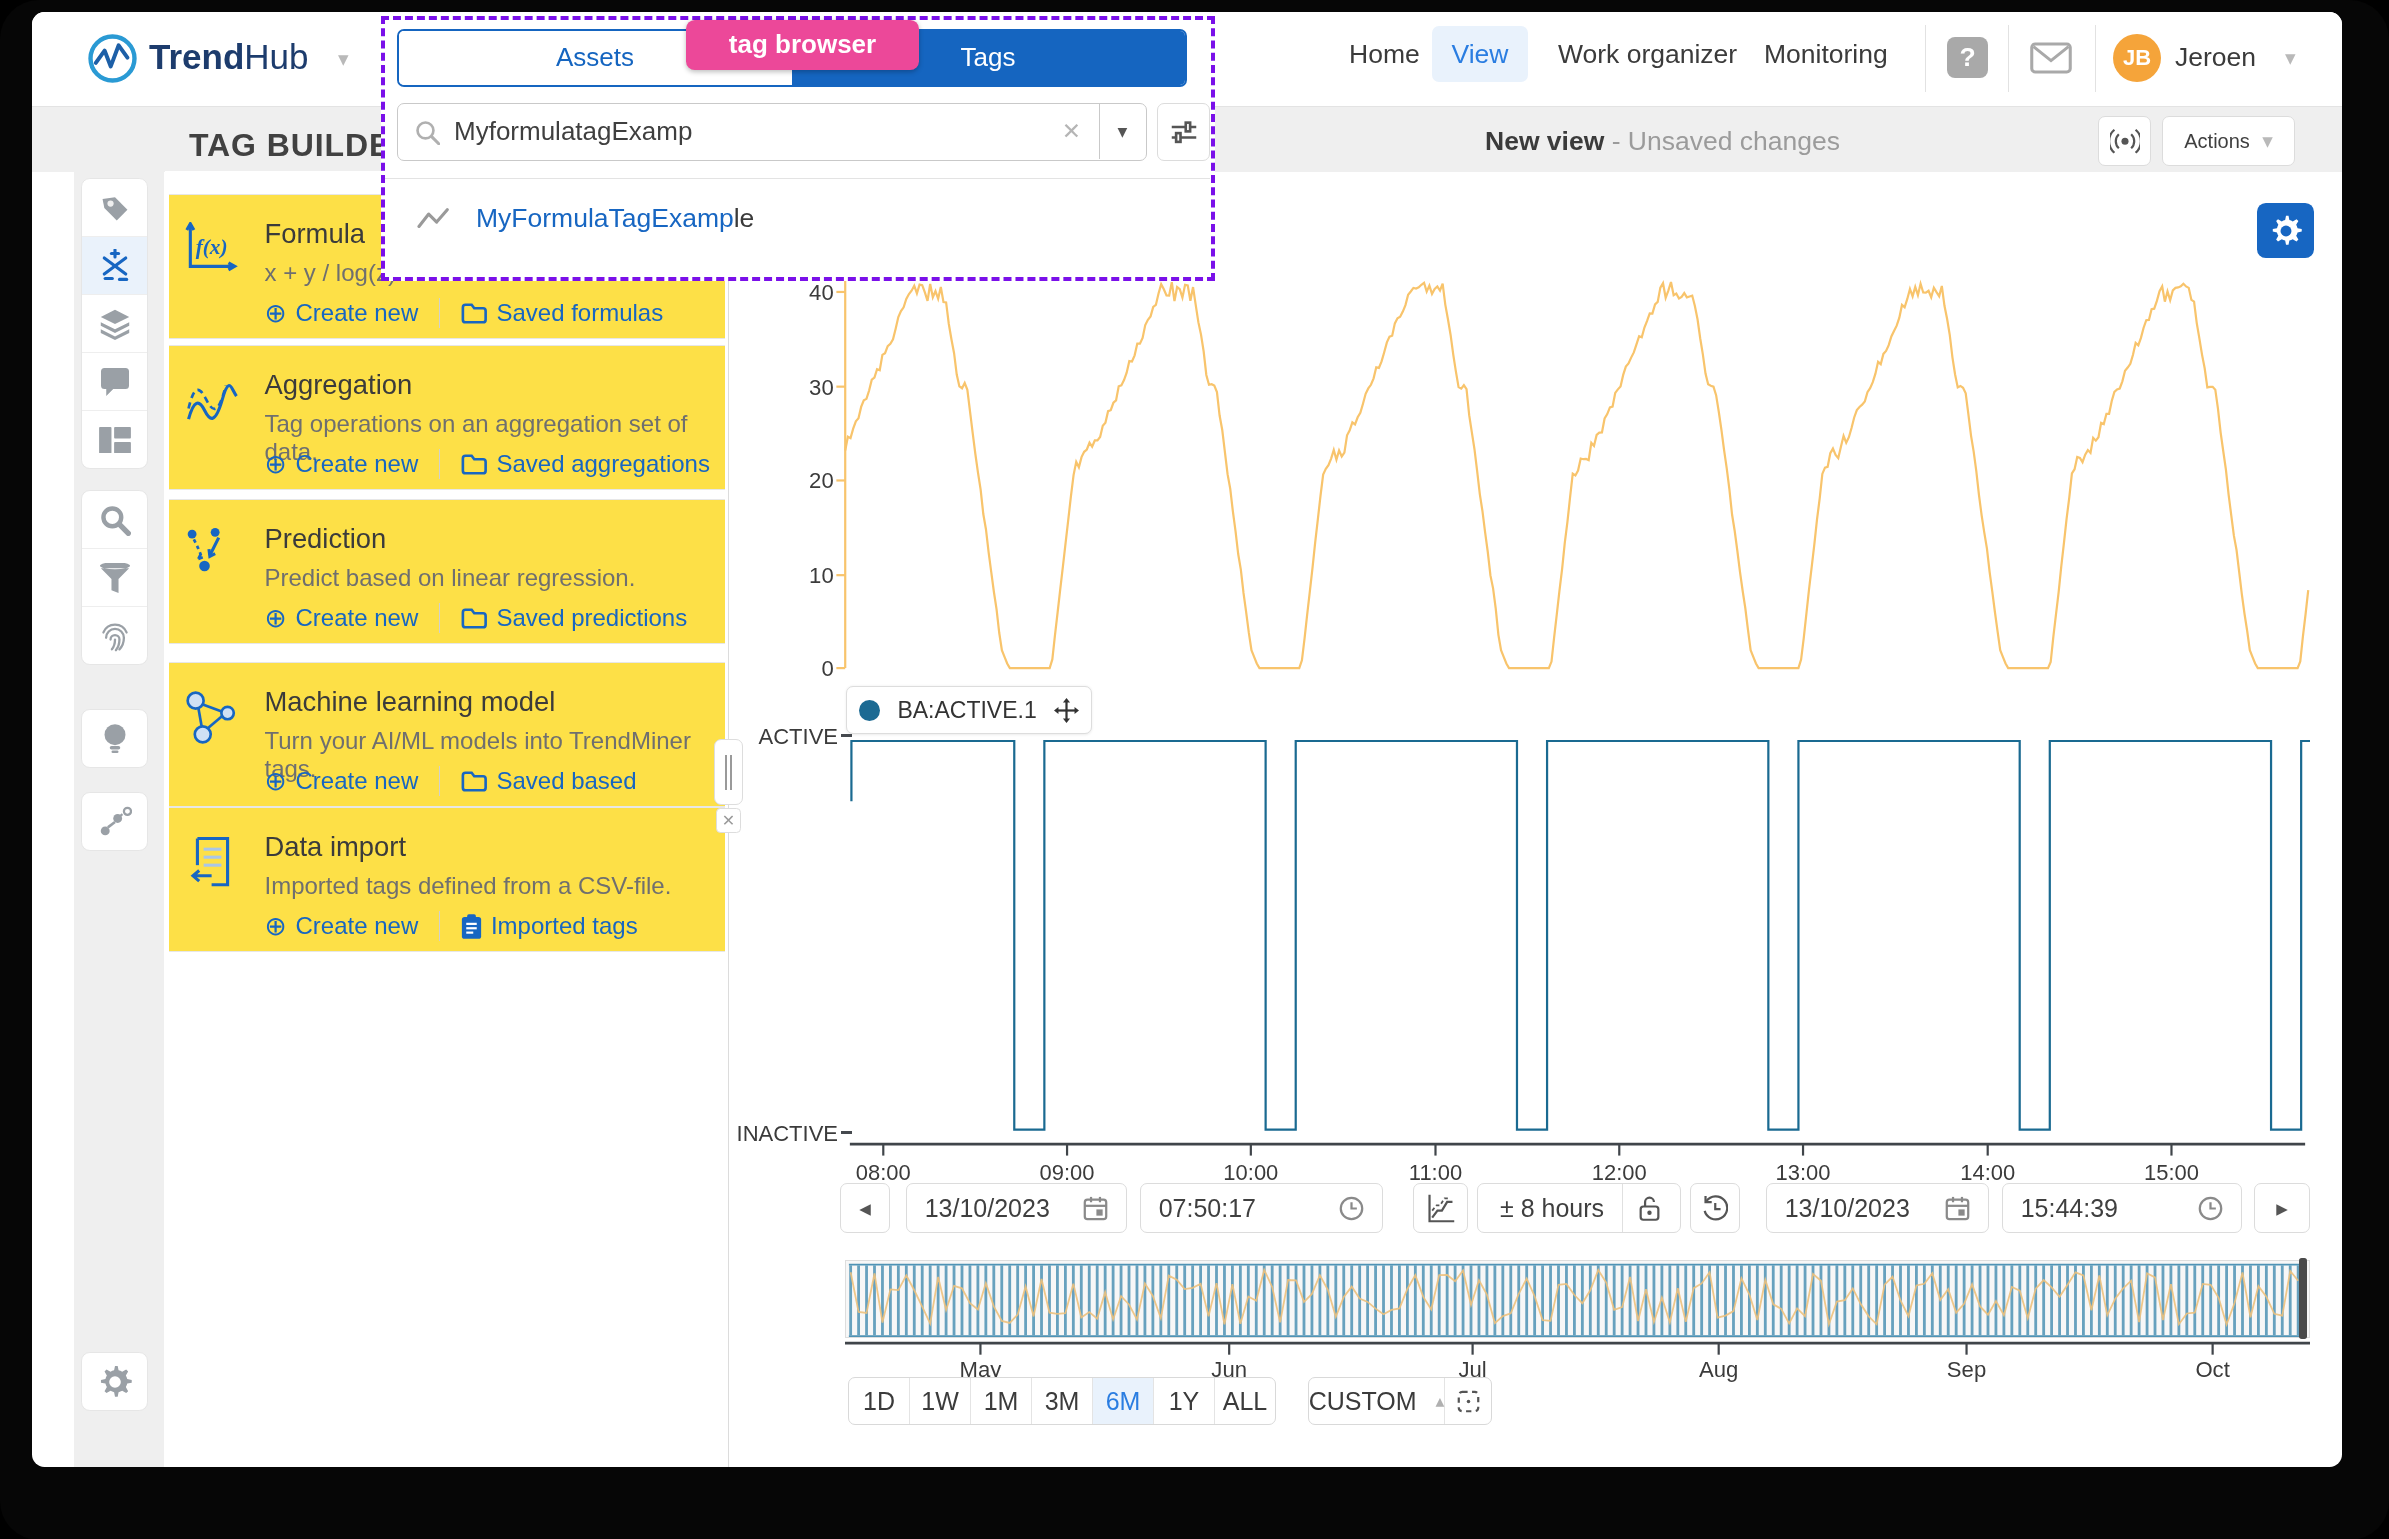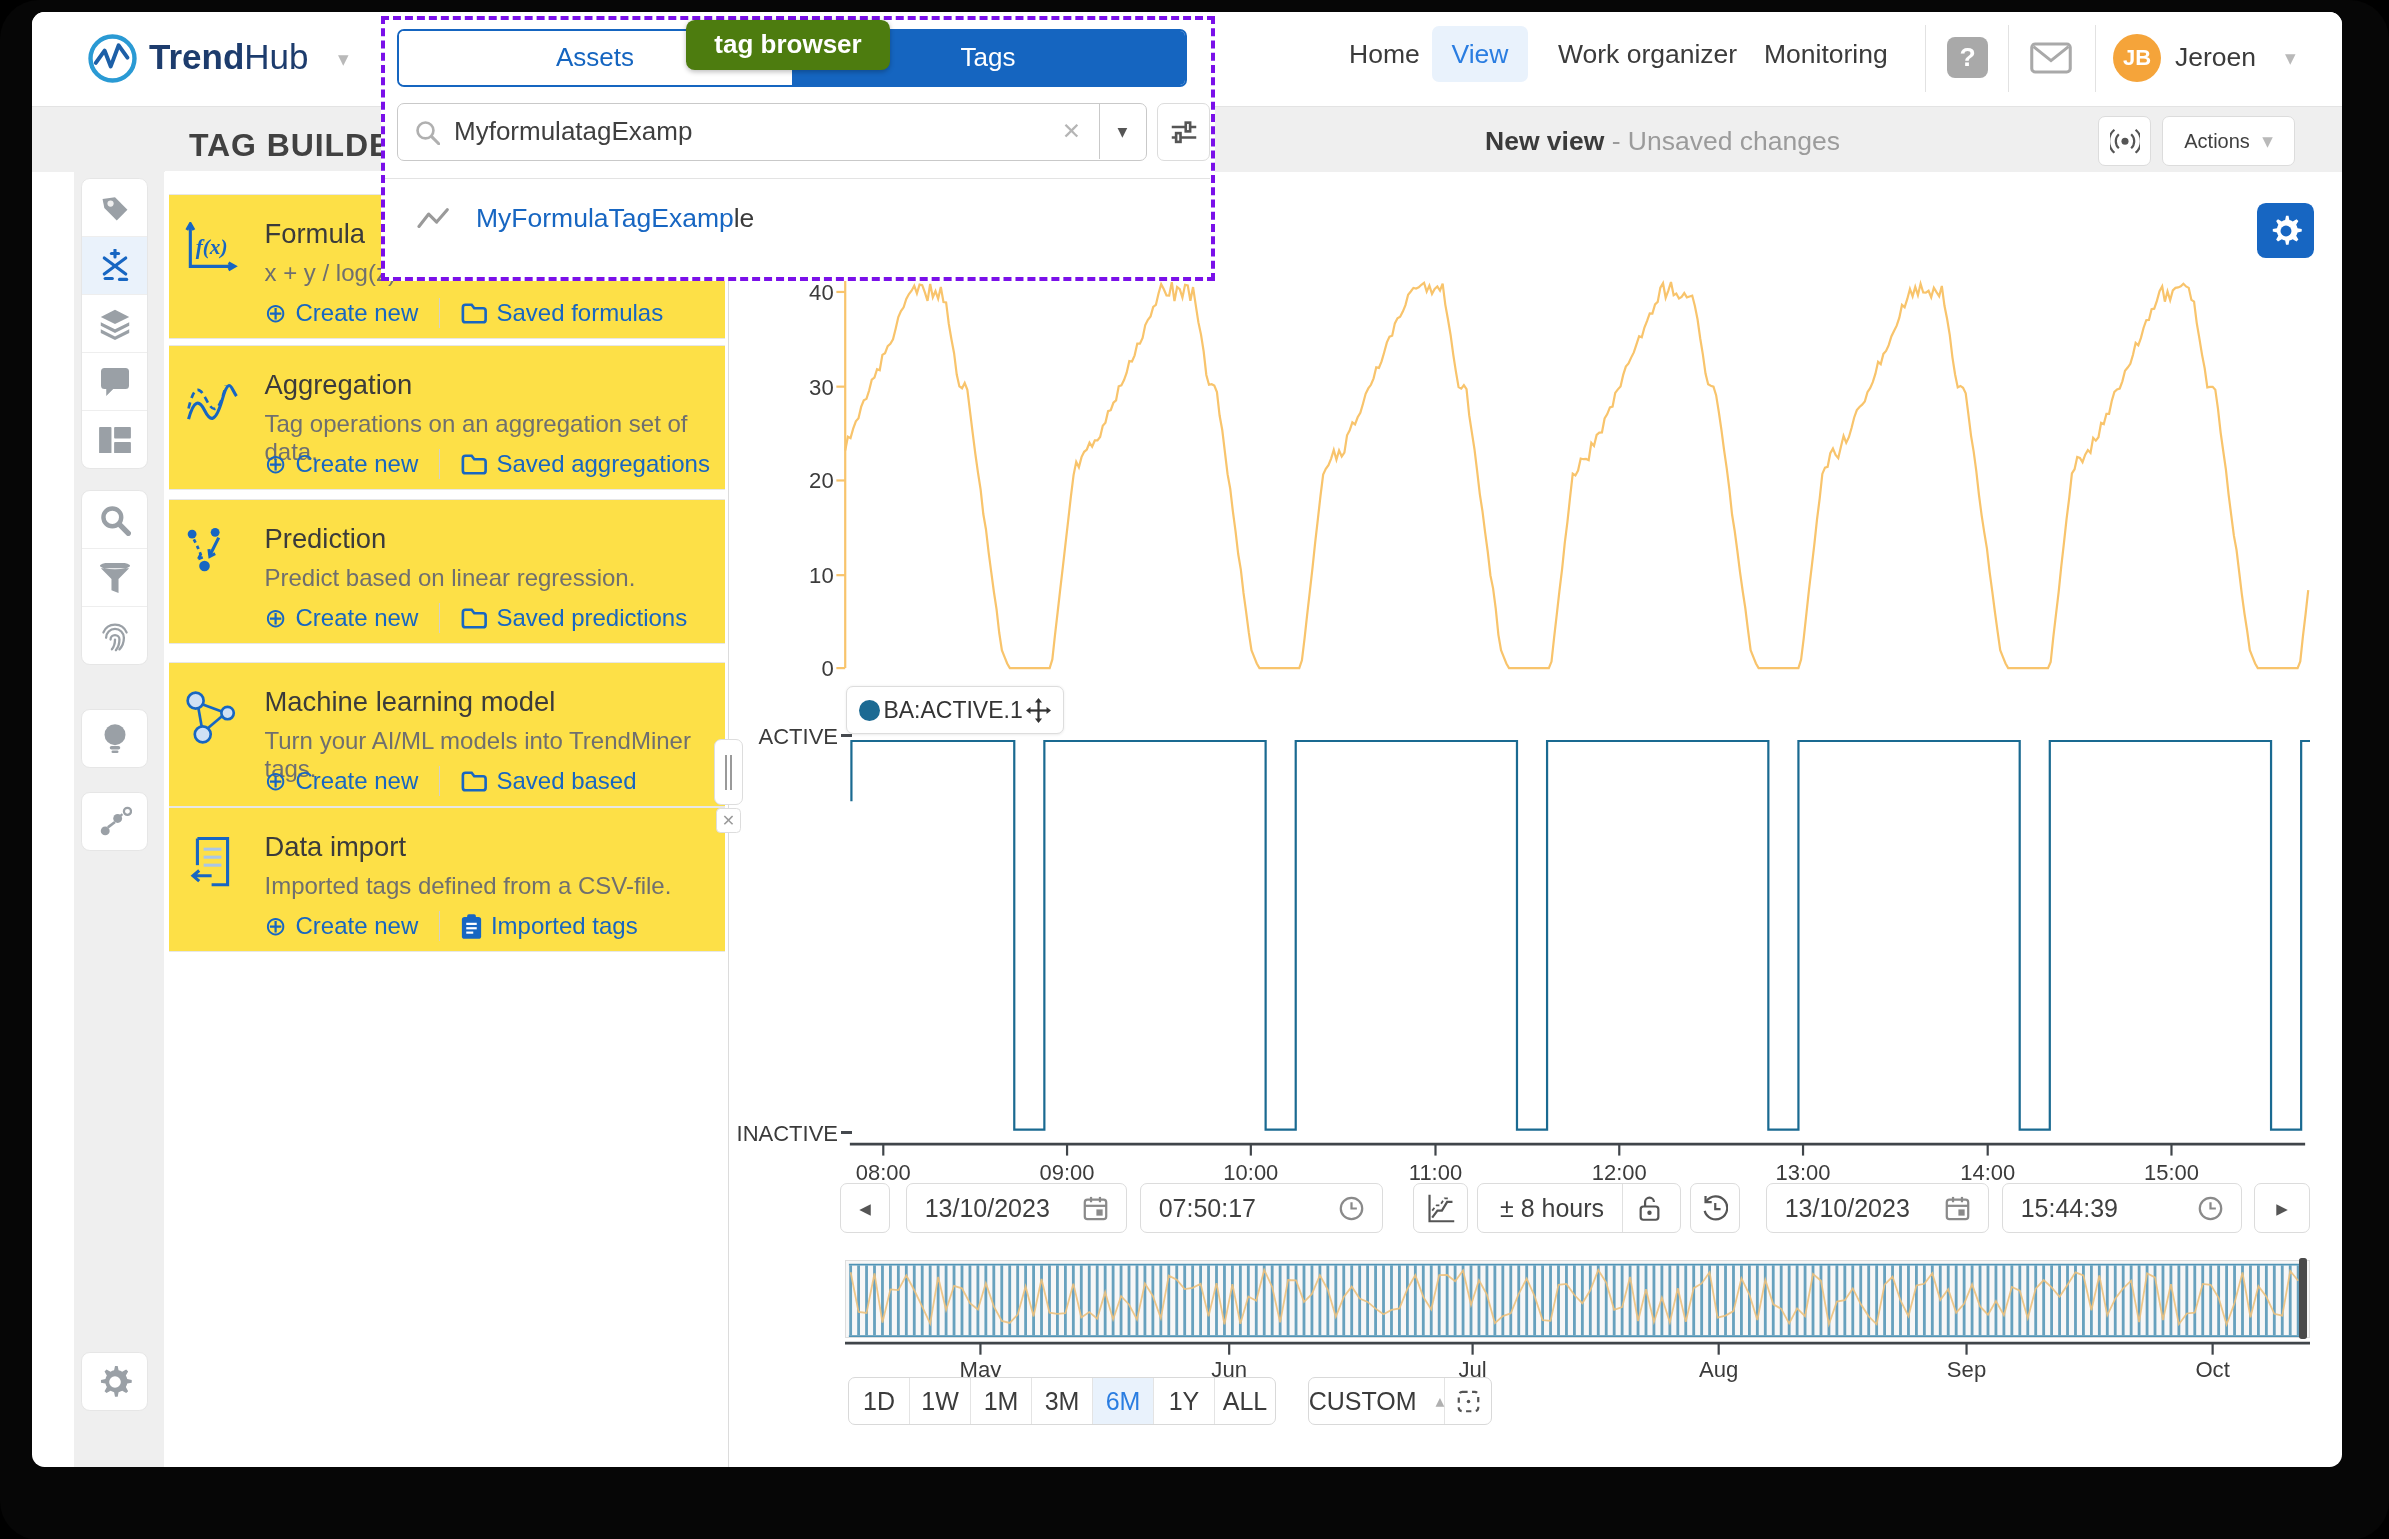--- a/index.html
+++ b/index.html
@@ -37,30 +37,30 @@
   .oplus{font-size:26.5px;line-height:26.5px;}
   .card-icon{position:absolute;left:16px;top:26.5px;width:55px;height:55px;}
   
   .vsplit{position:absolute;left:696px;top:159px;width:0.9px;height:1296px;background:#dcdcdc;}
   
   .overlay{position:absolute;left:349px;top:3.5px;width:834px;height:265px;background:#fff;border:4.4px dashed #7a10e9;box-sizing:border-box;z-index:60;}
   .tabbar{position:absolute;left:11.5px;top:8.8px;width:790px;height:58px;border:2.2px solid #1565c0;border-radius:7px;display:flex;overflow:hidden;box-sizing:border-box;}
   .tab{flex:1;display:flex;align-items:center;justify-content:center;font-size:26px;cursor:pointer;}
   .tab-active{background:#1565c0;color:#fff;}
   .tab-idle{background:#fff;color:#1565c0;}
-  .badge{position:absolute;left:301px;top:0px;width:204px;height:50px;background:#4d7c0f;border-radius:8.8px;color:#fff;font-weight:bold;font-size:26px;display:flex;align-items:center;justify-content:center;box-shadow:0 1.8px 5.3px rgba(0,0,0,.25);z-index:5;}
+  .badge{position:absolute;left:301px;top:0px;width:233px;height:50px;background:#ec4899;border-radius:8.8px;color:#fff;font-weight:bold;font-size:26px;display:flex;align-items:center;justify-content:center;box-shadow:0 1.8px 5.3px rgba(0,0,0,.25);z-index:5;}
   .searchbox{position:absolute;left:11.5px;top:83px;width:750px;height:58px;border:1.3px solid #c9c9c9;border-radius:7px;box-sizing:border-box;display:flex;align-items:center;}
   .search-val{font-size:26px;color:#3f3f3f;margin-left:14px;flex:1;}
   .suggestion{position:absolute;left:0px;top:158px;width:825px;height:80px;border-top:0.9px solid #e3e3e3;display:flex;align-items:center;}
   .sug-match{color:#1766c2;font-size:26.5px;}
   .sug-rest{color:#3b3b3b;font-size:26.5px;}
   
   .axis-label{font-size:25px;fill:#3b3b3b;font-family:"Liberation Sans",sans-serif;}
   .dig-label{position:absolute;width:133px;text-align:right;font-size:22px;color:#3b3b3b;}
-  .legend{position:absolute;left:814px;top:674px;height:46px;background:#fff;border:1.3px solid #ddd;border-radius:7px;display:flex;align-items:center;padding:0 12.4px;gap:3px;box-shadow:0 0.9px 2.7px rgba(0,0,0,.08);}
+  .legend{position:absolute;left:814px;top:674px;height:46px;background:#fff;border:1.3px solid #ddd;border-radius:7px;display:flex;align-items:center;padding:0 12.4px;gap:17px;box-shadow:0 0.9px 2.7px rgba(0,0,0,.08);}
   .legend-dot{width:21px;height:21px;border-radius:50%;background:#1c6a93;}
   .legend-text{font-size:23px;color:#333;}
   .ctl{position:absolute;top:1171px;height:50px;font-size:25px;}
   .seg-group{position:absolute;top:1365px;height:48px;display:flex;border:1.3px solid #d9d9d9;border-radius:7px;overflow:hidden;background:#fff;box-sizing:border-box;}
   .seg{width:60px;display:flex;align-items:center;justify-content:center;font-size:25px;color:#3b3b3b;border-right:0.9px solid #e4e4e4;cursor:pointer;}
   .seg:last-child{border-right:none;}
   .seg.active{background:#e9f2fc;color:#2a7de1;}
   .gear-btn{position:absolute;left:2225px;top:191px;width:57px;height:55px;background:#1766c2;border-radius:8.8px;display:flex;align-items:center;justify-content:center;}
 </style>
 </head>

